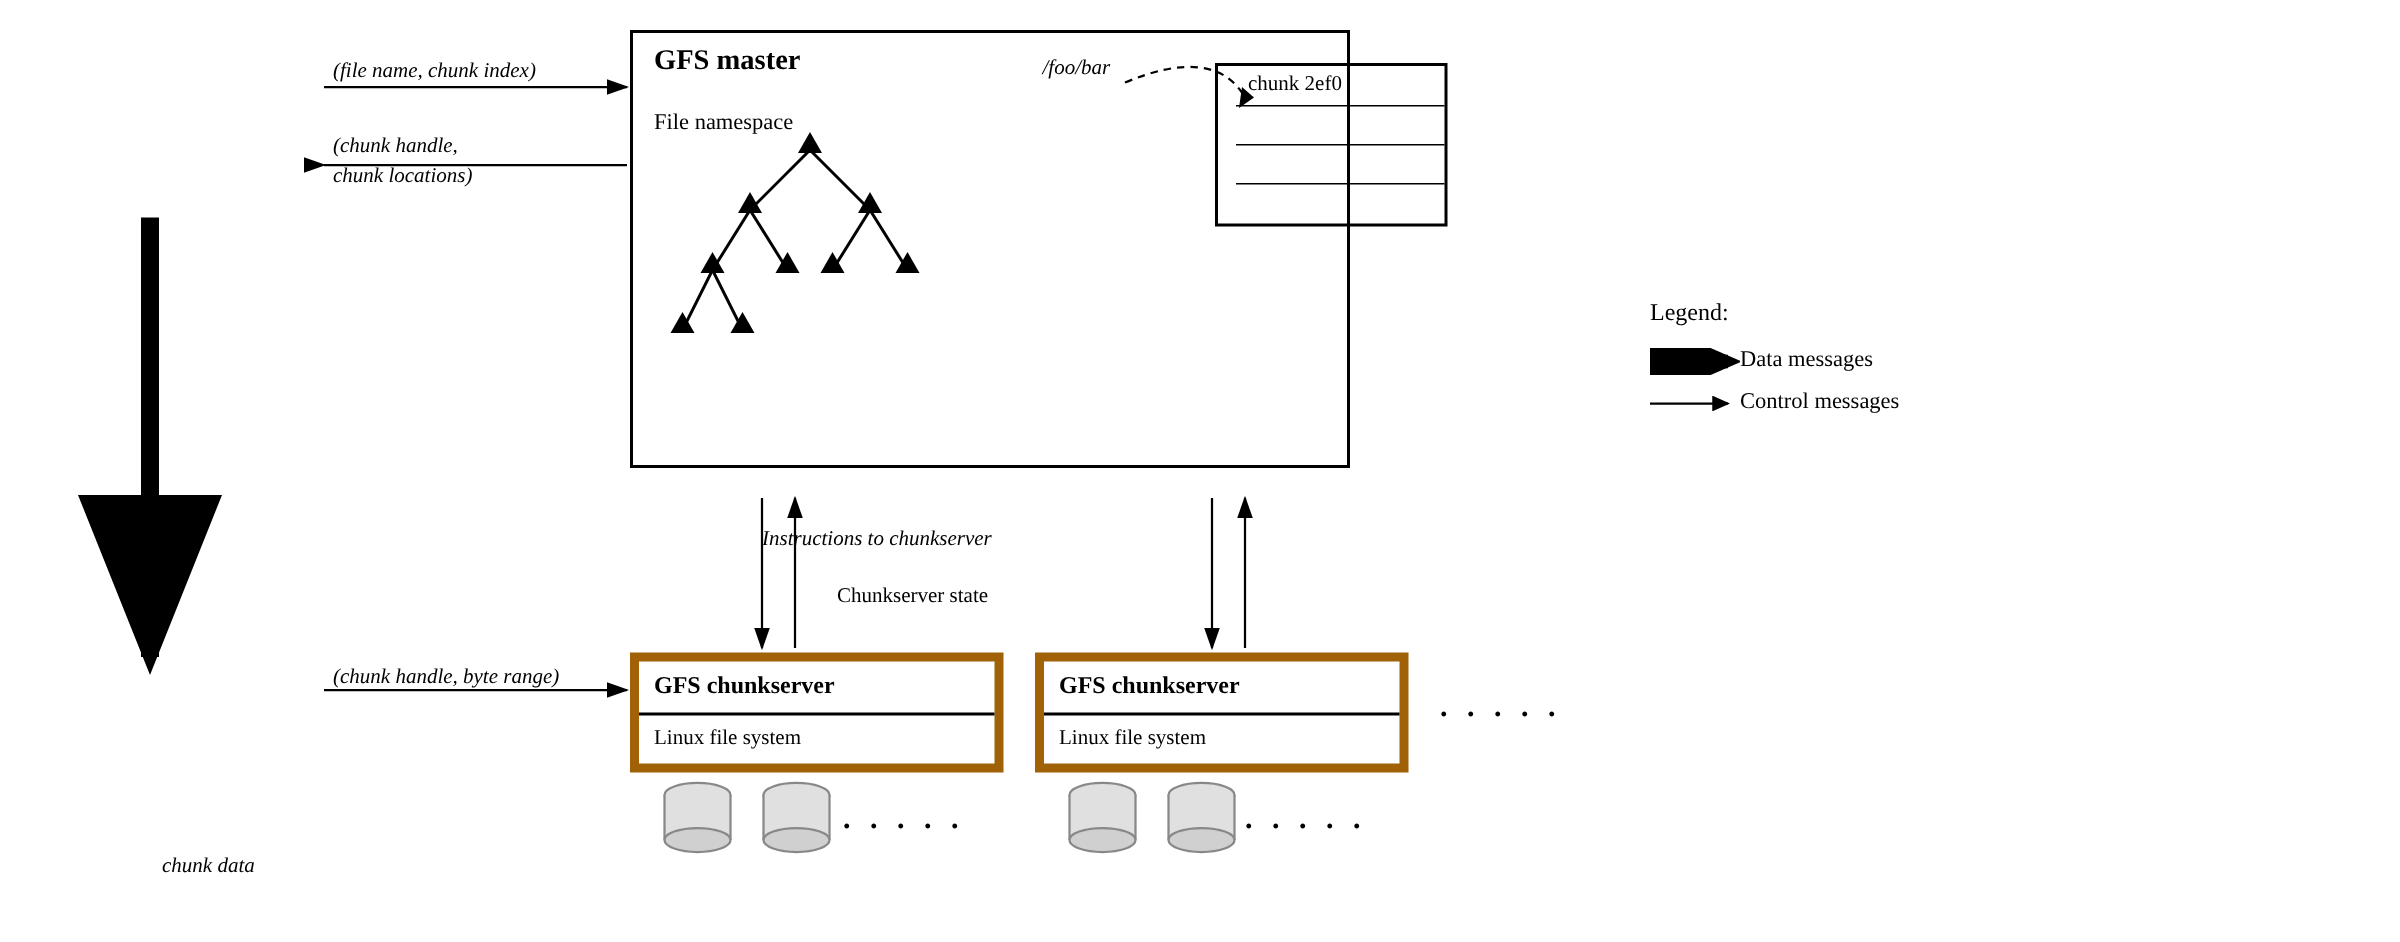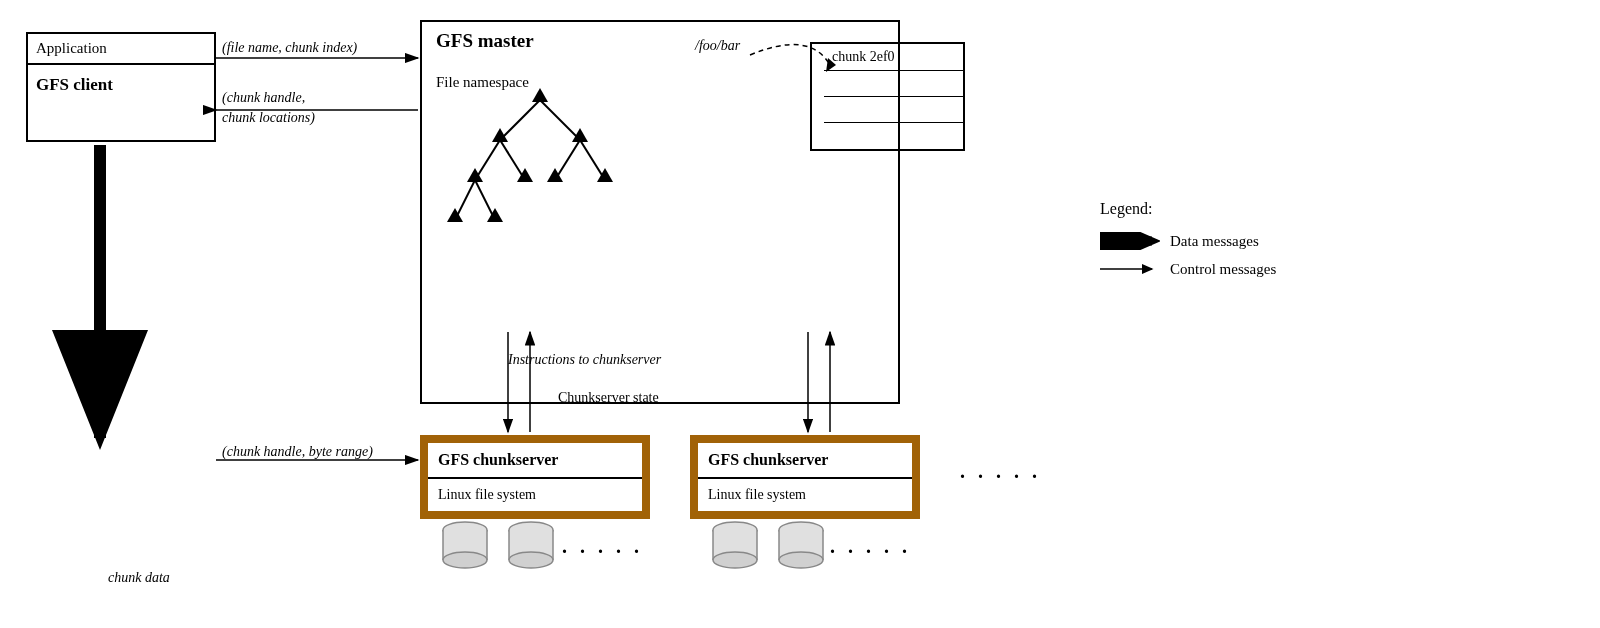--- a/index.html
+++ b/index.html
@@ -38,34 +38,34 @@
       font-size: 17px;
       font-weight: bold;
     }
 
     
     .gfs-master-box {
       position: absolute;
       left: 420px;
       top: 20px;
       width: 480px;
-      height: 384px;
+      height: 292px;
       border: 2px solid #000;
     }
     .gfs-master-title {
       font-size: 19px;
       font-weight: bold;
       padding: 8px 14px;
     }
 
     
     .chunkserver-box {
       position: absolute;
-      width: 230px;
-      border: 8px solid #a16207;
+      width: 249px;
+      border: 6px solid #a16207;
     }
     .chunkserver-title {
       font-size: 16px;
       font-weight: bold;
       padding: 8px 10px;
       border-bottom: 2px solid #000;
     }
     .chunkserver-subtitle {
       font-size: 14px;
       padding: 8px 10px;
@@ -94,43 +94,38 @@
       position: absolute;
       left: 1100px;
       top: 200px;
     }
     .legend-title {
       font-size: 16px;
       margin-bottom: 14px;
     }
     .legend-item {
       display: flex;
-      align-items: center;
+      align-items: flex-start;
       margin-bottom: 10px;
-      gap: 10px;
       font-size: 15px;
     }
 
     
     .ellipsis {
       position: absolute;
       font-size: 20px;
       font-weight: bold;
       letter-spacing: 4px;
     }
   </style>
 </head>
 <body>
 
 <div class="diagram-container">
 
-  <div class="gfs-client-box">
-    <div class="gfs-client-top">Application</div>
-    <div class="gfs-client-bottom">GFS client</div>
-  </div>
 
   <div class="gfs-master-box">
     <div class="gfs-master-title">GFS master</div>
 
     <div style="position:absolute; left:14px; top:52px; font-size:15px;">File namespace</div>
   </div>
 
   <svg style="position:absolute; left:430px; top:80px; width:220px; height:220px;">
 
     <line x1="110" y1="20" x2="70" y2="60" stroke="#000" stroke-width="2"></line>

